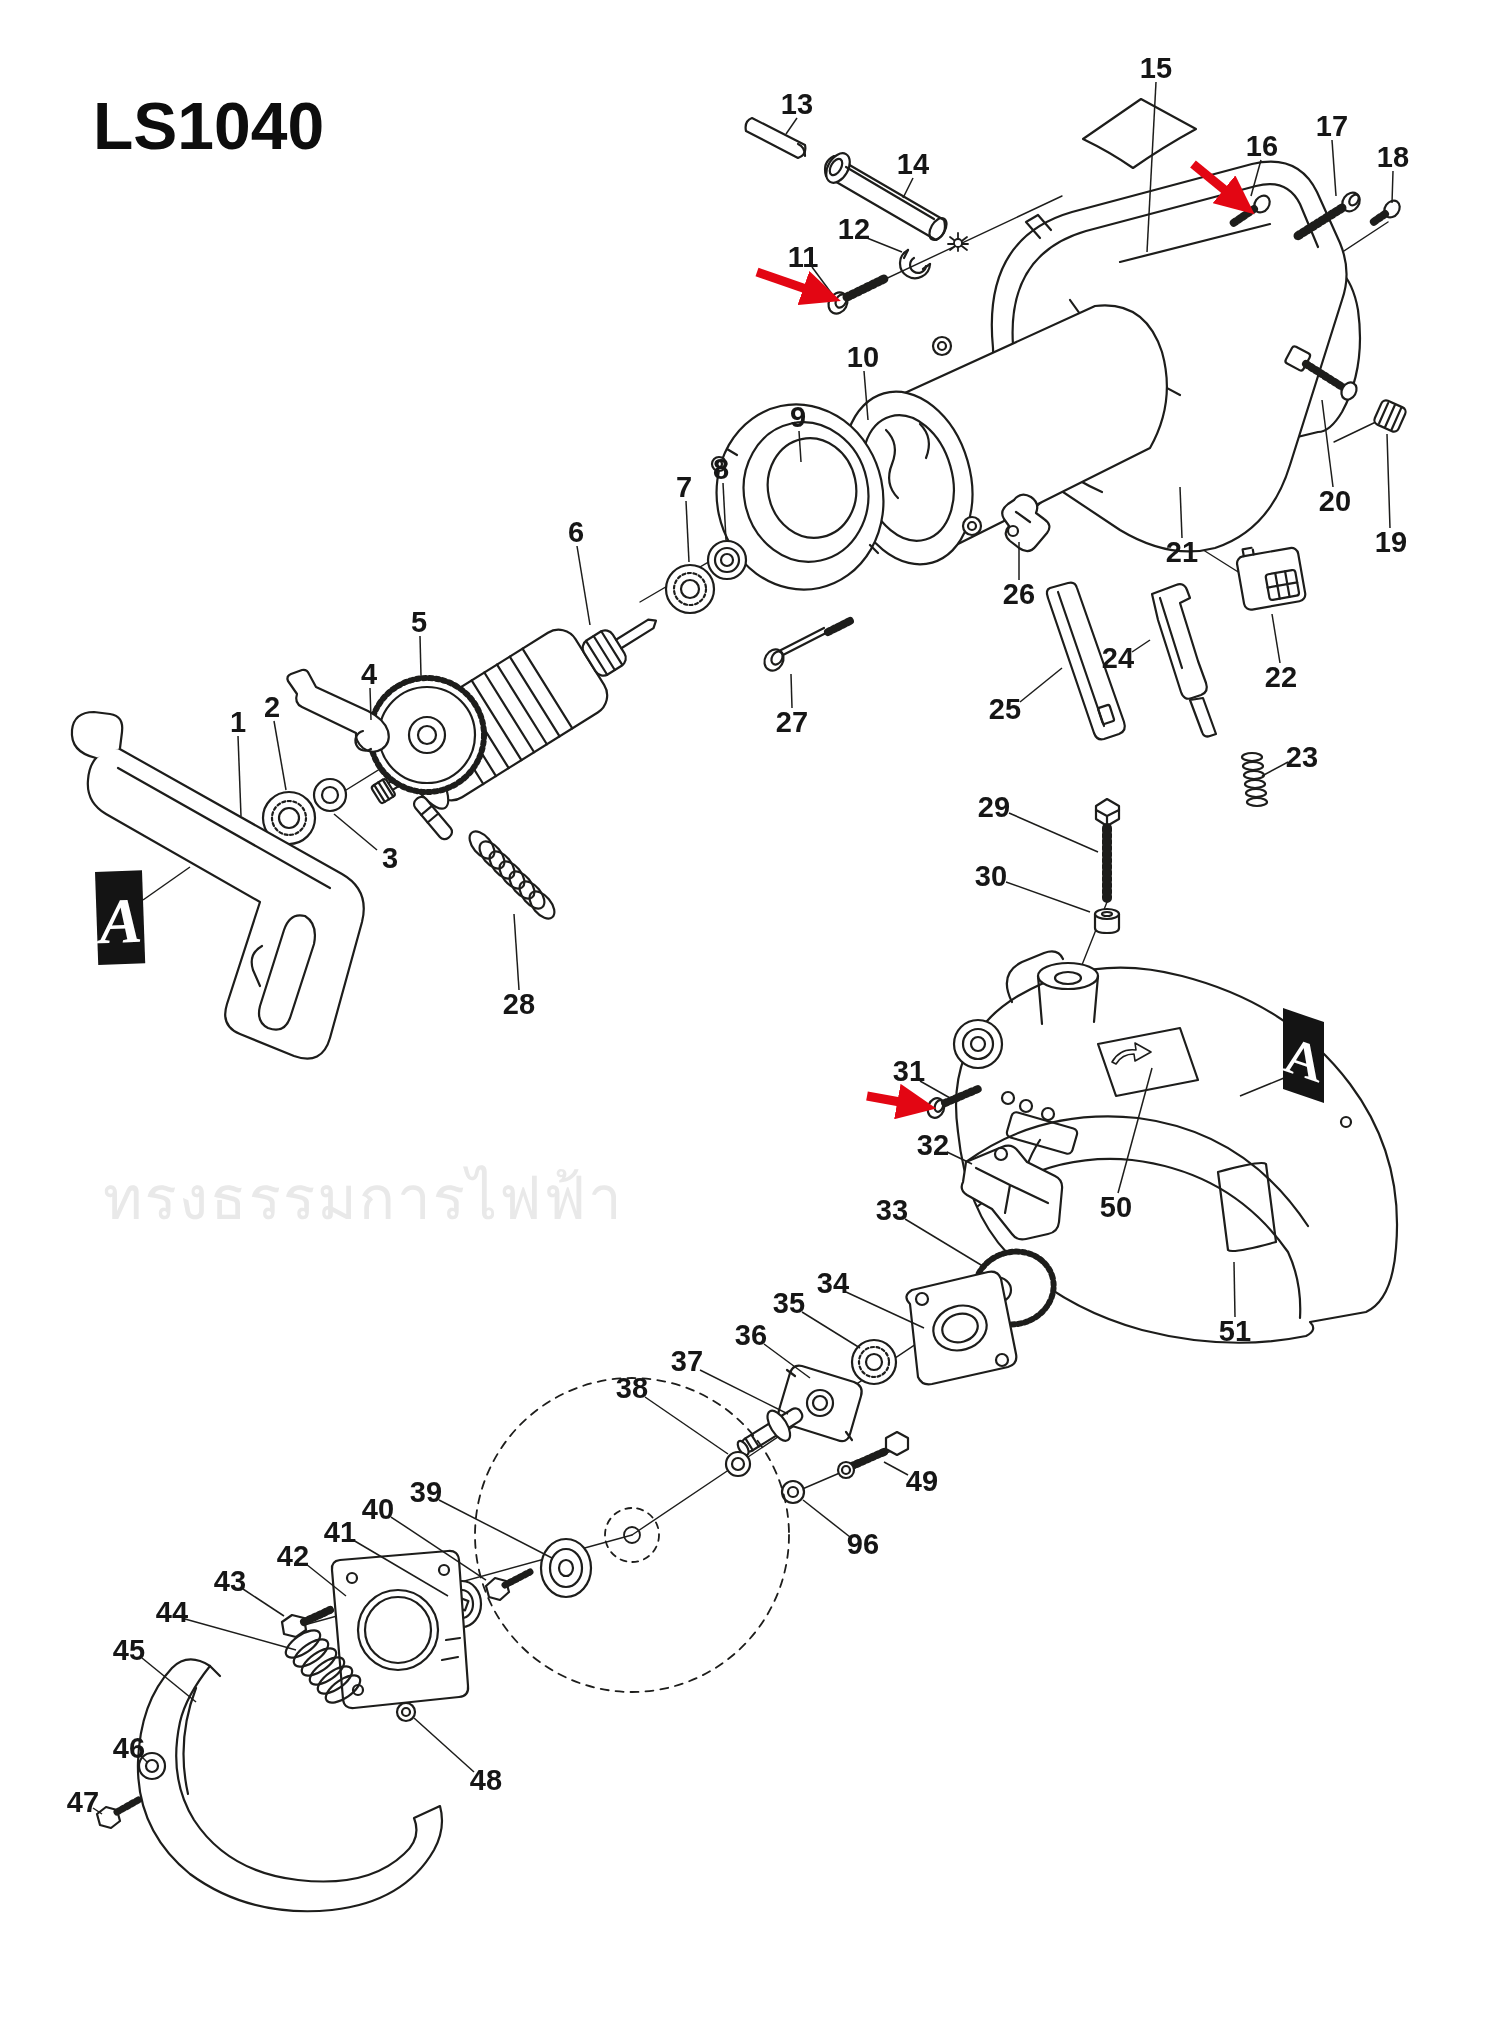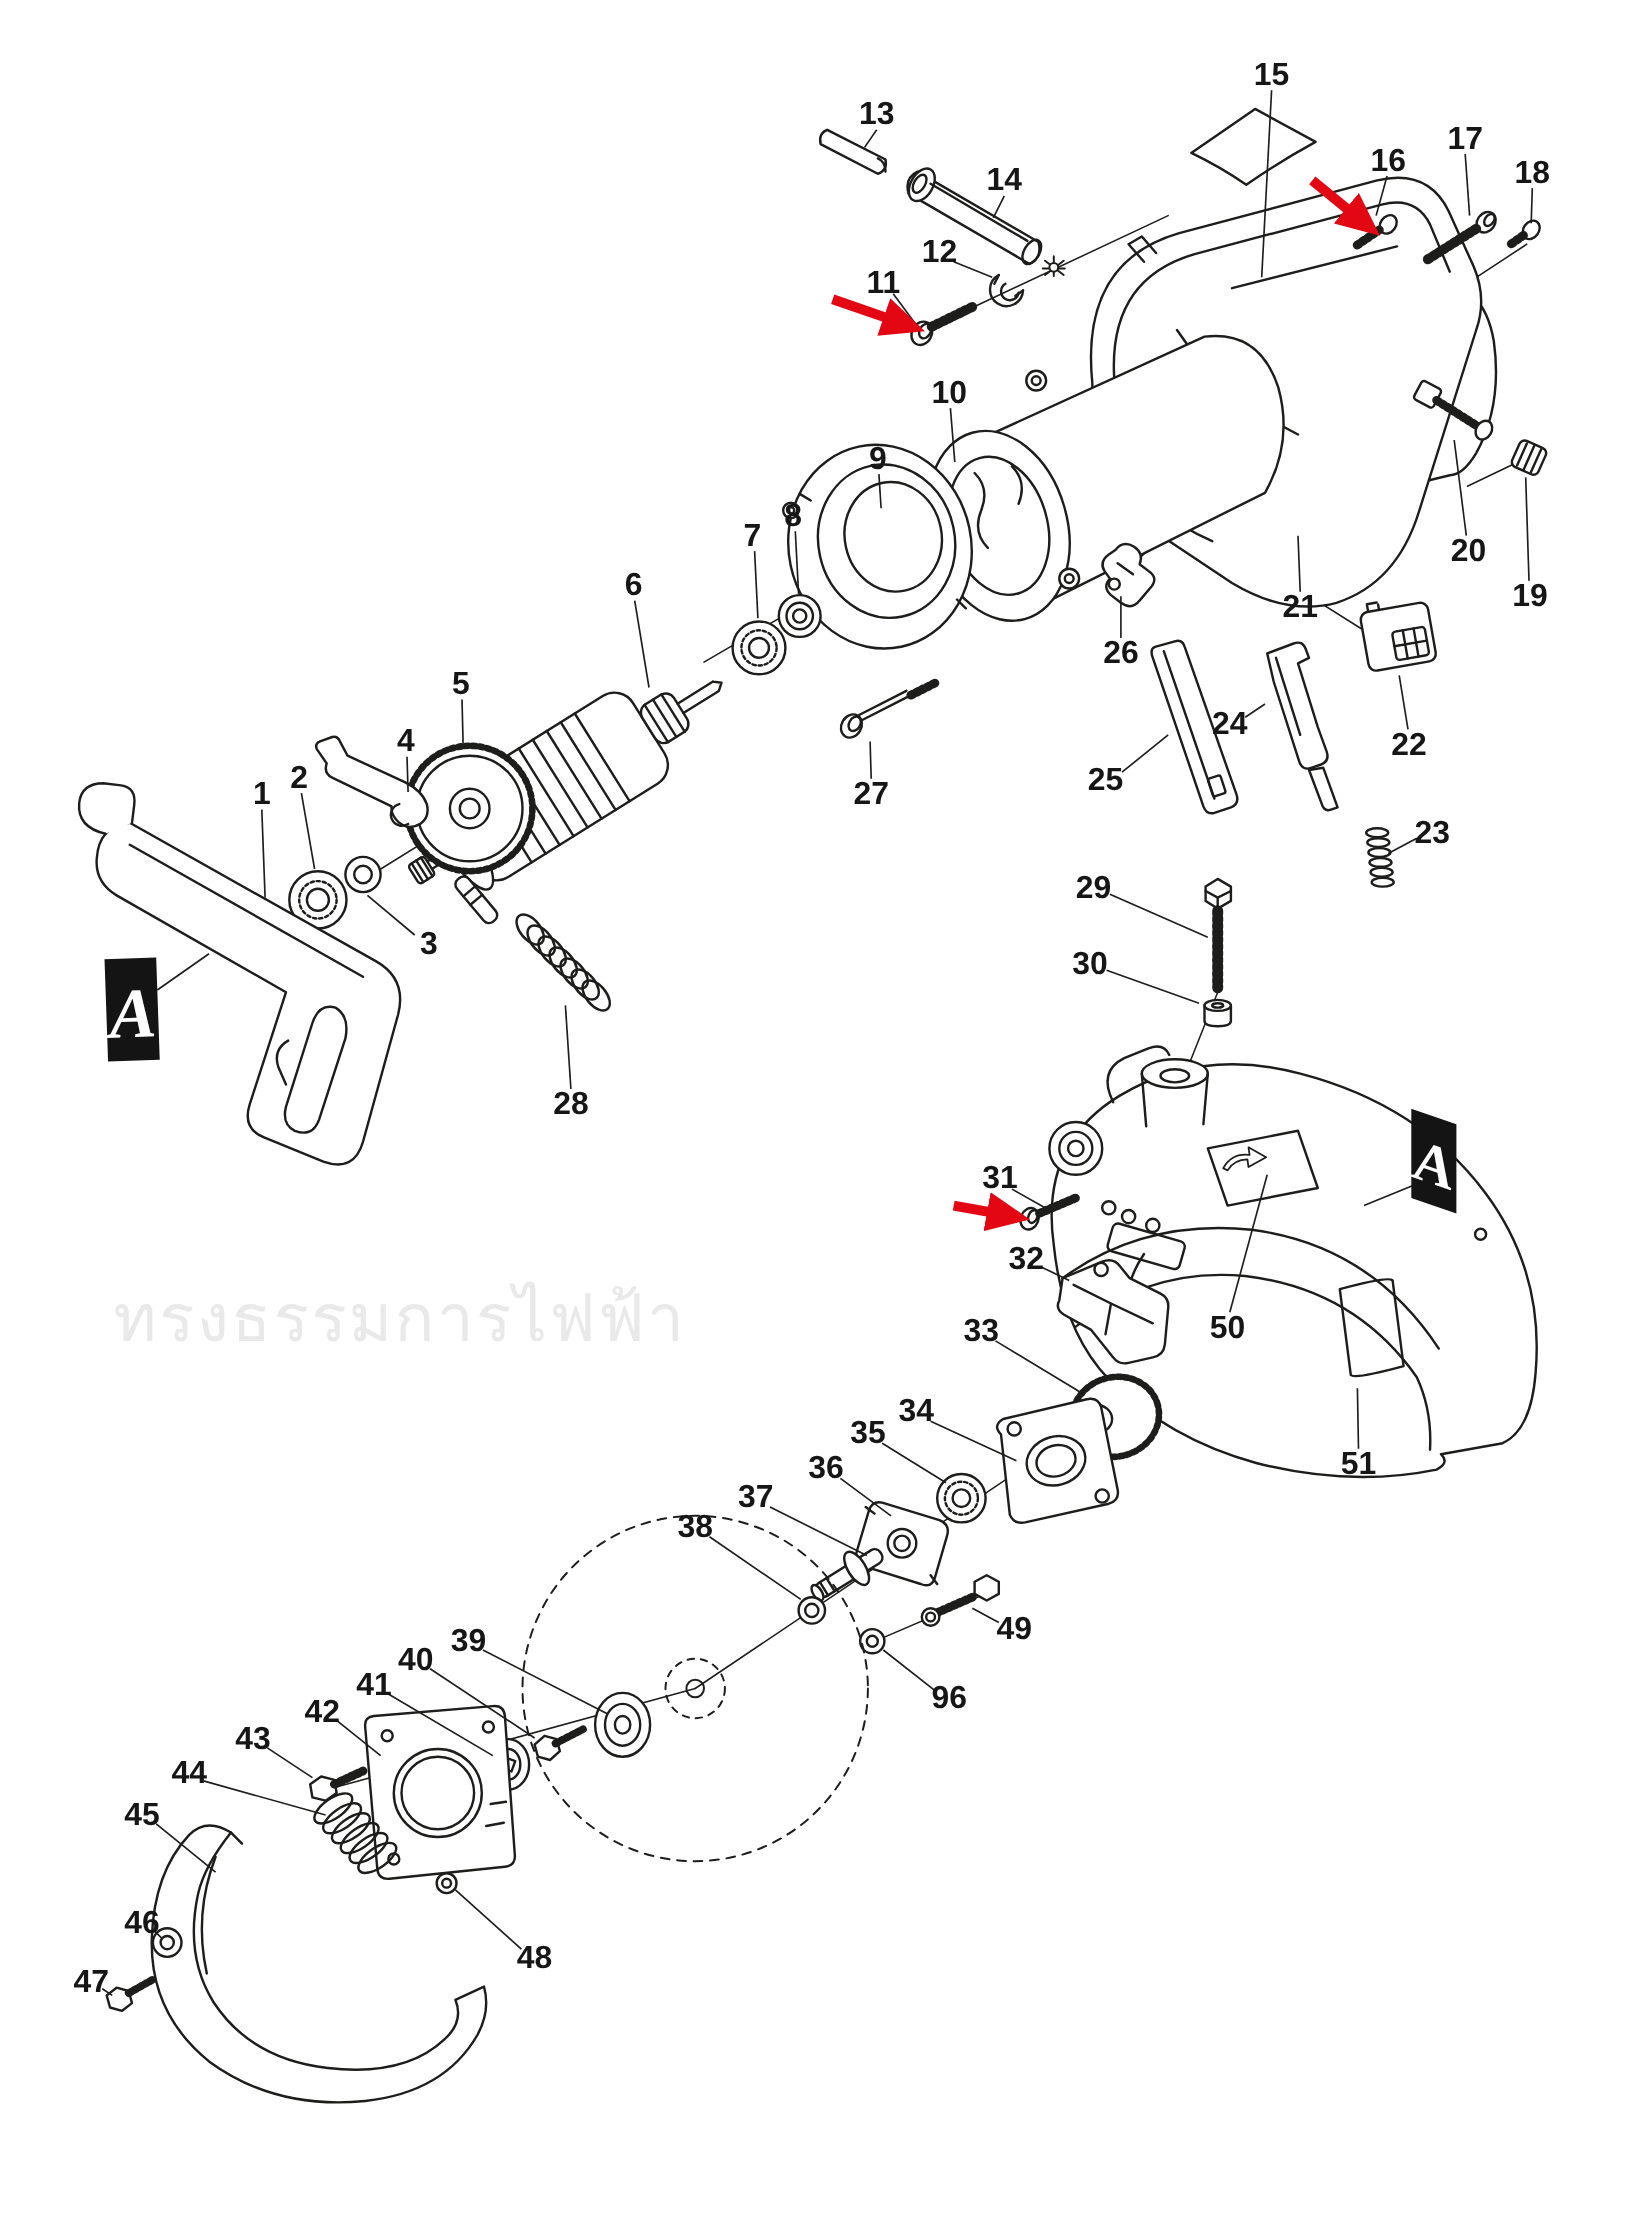--- a/index.html
+++ b/index.html
@@ -519,13 +519,14 @@
     <g transform="translate(95 872) rotate(-2)">
       <rect width="47" height="93" fill="#141414"></rect>
       <text class="amark" x="24" y="50" font-size="64" text-anchor="middle" dominant-baseline="central">A</text>
     </g>
     <g transform="translate(1283 1008) skewY(19)">
       <rect width="41" height="81" fill="#141414"></rect>
       <text class="amark" x="20.5" y="44" font-size="54" text-anchor="middle" dominant-baseline="central">A</text>
     </g>
   </svg>
 
+  <div id="model-title">LS1040</div>
 </div>
 
 </body></html>

